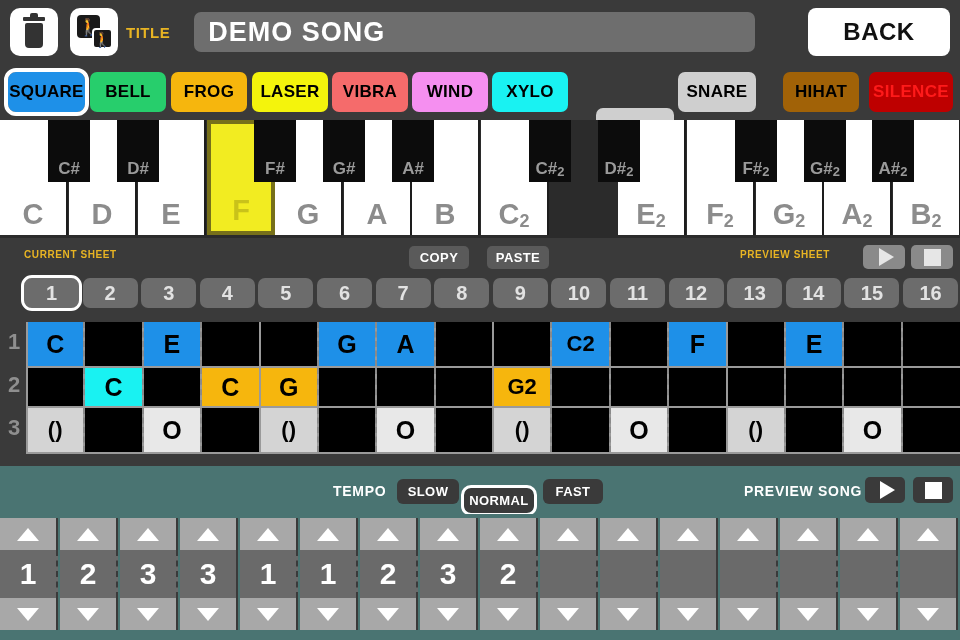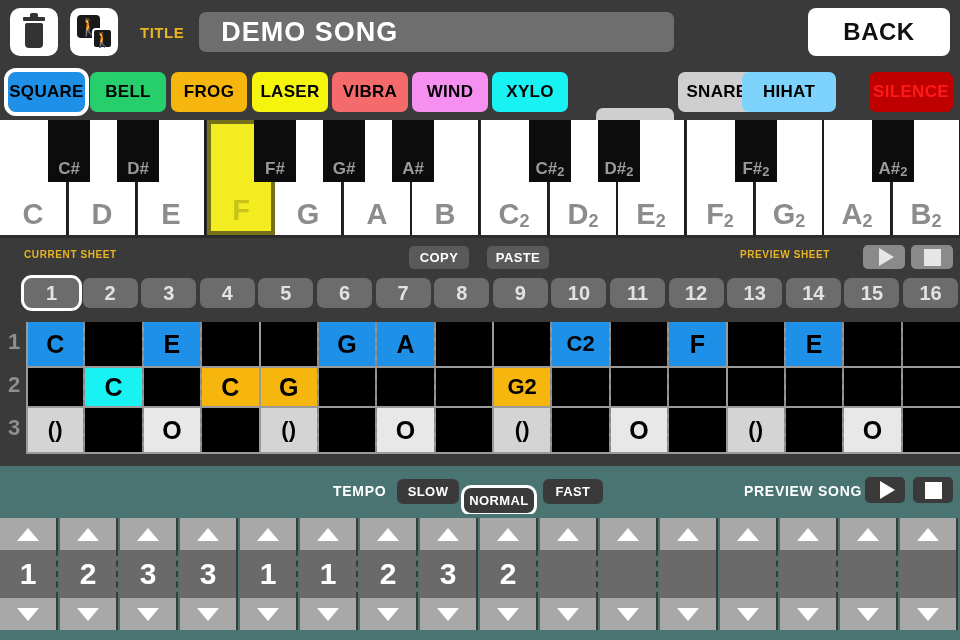--- a/index.html
+++ b/index.html
@@ -27,28 +27,28 @@
   .trash-knob{ position:absolute; left:20px; top:5px; width:8px; height:5px; background:#333; border-radius:2px 2px 0 0;}
   .trash-body{ position:absolute; left:15px; top:15px; width:18px; height:25px; background:#333; border-radius:2px 2px 4px 4px;}
   
   .dup-a { position:absolute; left:7px; top:7px; width:23px; height:23px; background:#1a1a1a; border-radius:4px;}
   .dup-b { position:absolute; left:22px; top:20px; width:21px; height:21px; background:#1a1a1a; border-radius:4px; border:2px solid #fff;}
   .person { position:absolute; color:#fff; font-size:17px; line-height:1; left:50%; top:50%; transform:translate(-50%,-50%); }
   .person.sm { font-size:15px; }
 
   #title-label {
     color: #E8B423; font-size: 15px; font-weight: bold;
-    letter-spacing: .5px; margin-left: 22px; flex: none;
+    letter-spacing: .5px; margin-left: 8px; flex: none;
   }
   #title-field {
-    margin-left: 15px; width: 475px; height: 40px;
+    margin-left: 24px; width: 561px; height: 40px;
     background: #6e6e6e; border-radius: 7px;
     display: flex; align-items: center;
     color: #ffffff; font-size: 27px; font-weight: bold;
-    padding-left: 22px; letter-spacing: 1px; flex: none;
+    padding-left: 14px; letter-spacing: 1px; flex: none;
   }
   #back-button {
     position: absolute; right: 10px; top: 8px;
     width: 142px; height: 48px; background: #ffffff; border-radius: 8px;
     display: flex; align-items: center; justify-content: center;
     color: #111; font-size: 24px; font-weight: bold; letter-spacing: .5px;
   }
 
   
   #instruments {
@@ -193,21 +193,21 @@
 <div id="instruments">
     <div class="inst sel" style="left: 8px; width: 77px; background: rgb(30, 144, 232); color: rgb(0, 0, 0);">SQUARE</div>
     <div class="inst" style="left: 90px; width: 76px; background: rgb(39, 206, 108); color: rgb(0, 0, 0);">BELL</div>
     <div class="inst" style="left: 171px; width: 76px; background: rgb(246, 182, 13); color: rgb(0, 0, 0);">FROG</div>
     <div class="inst" style="left: 252px; width: 76px; background: rgb(244, 244, 12); color: rgb(0, 0, 0);">LASER</div>
     <div class="inst" style="left: 332px; width: 76px; background: rgb(245, 107, 107); color: rgb(0, 0, 0);">VIBRA</div>
     <div class="inst" style="left: 412px; width: 76px; background: rgb(245, 143, 240); color: rgb(0, 0, 0);">WIND</div>
     <div class="inst" style="left: 492px; width: 76px; background: rgb(25, 242, 242); color: rgb(0, 0, 0);">XYLO</div>
     <div class="inst" style="left: 596px; width: 78px; background: rgb(207, 207, 207); color: rgb(0, 0, 0); margin-top: 36px;">KICK</div>
     <div class="inst" style="left: 678px; width: 78px; background: rgb(207, 207, 207); color: rgb(0, 0, 0);">SNARE</div>
-    <div class="inst" style="left: 742px; width: 94px; background: #7dd3fc; color: rgb(0, 0, 0);">HIHAT</div>
+    <div class="inst" style="left: 783px; width: 76px; background: #a16207; color: rgb(0, 0, 0);">HIHAT</div>
     <div class="inst" style="left: 869px; width: 84px; background: rgb(190, 0, 0); color: rgb(255, 26, 26);">SILENCE</div>
   </div>
 
 <div id="keyboard">
     <div class="wkey" style="left: 0px; width: 68px;">
       <div class="lbl">C</div>
     </div>
     <div class="wkey" style="left: 69px; width: 68px;">
       <div class="lbl">D</div>
     </div>
@@ -222,23 +222,20 @@
     </div>
     <div class="wkey" style="left: 344px; width: 68px;">
       <div class="lbl">A</div>
     </div>
     <div class="wkey" style="left: 412px; width: 68px;">
       <div class="lbl">B</div>
     </div>
     <div class="wkey" style="left: 481px; width: 68px;">
       <div class="lbl">C<sub>2</sub></div>
     </div>
-    <div class="wkey" style="left: 550px; width: 68px;">
-      <div class="lbl">D<sub>2</sub></div>
-    </div>
     <div class="wkey" style="left: 618px; width: 68px;">
       <div class="lbl">E<sub>2</sub></div>
     </div>
     <div class="wkey" style="left: 687px; width: 68px;">
       <div class="lbl">F<sub>2</sub></div>
     </div>
     <div class="wkey" style="left: 756px; width: 68px;">
       <div class="lbl">G<sub>2</sub></div>
     </div>
     <div class="wkey" style="left: 824px; width: 68px;">
@@ -263,20 +260,23 @@
       <div class="lbl">A#</div>
     </div>
     <div class="bkey" style="left: 529px; width: 42px;">
       <div class="lbl">C#<sub>2</sub></div>
     </div>
     <div class="bkey" style="left: 598px; width: 42px;">
       <div class="lbl">D#<sub>2</sub></div>
     </div>
     <div class="bkey" style="left: 735px; width: 42px;">
       <div class="lbl">F#<sub>2</sub></div>
+    </div>
+    <div class="bkey" style="left: 804px; width: 42px;">
+      <div class="lbl">G#<sub>2</sub></div>
     </div>
     <div class="bkey" style="left: 872px; width: 42px;">
       <div class="lbl">A#<sub>2</sub></div>
     </div>
   </div>
 
 <div id="sheetbar">
   <div class="goldlabel" style="left:24px; top:9px;">CURRENT SHEET</div>
   <div class="minibtn" style="left:409px; top:6px; width:60px;">COPY</div>
   <div class="minibtn" style="left:487px; top:6px; width:62px;">PASTE</div>

